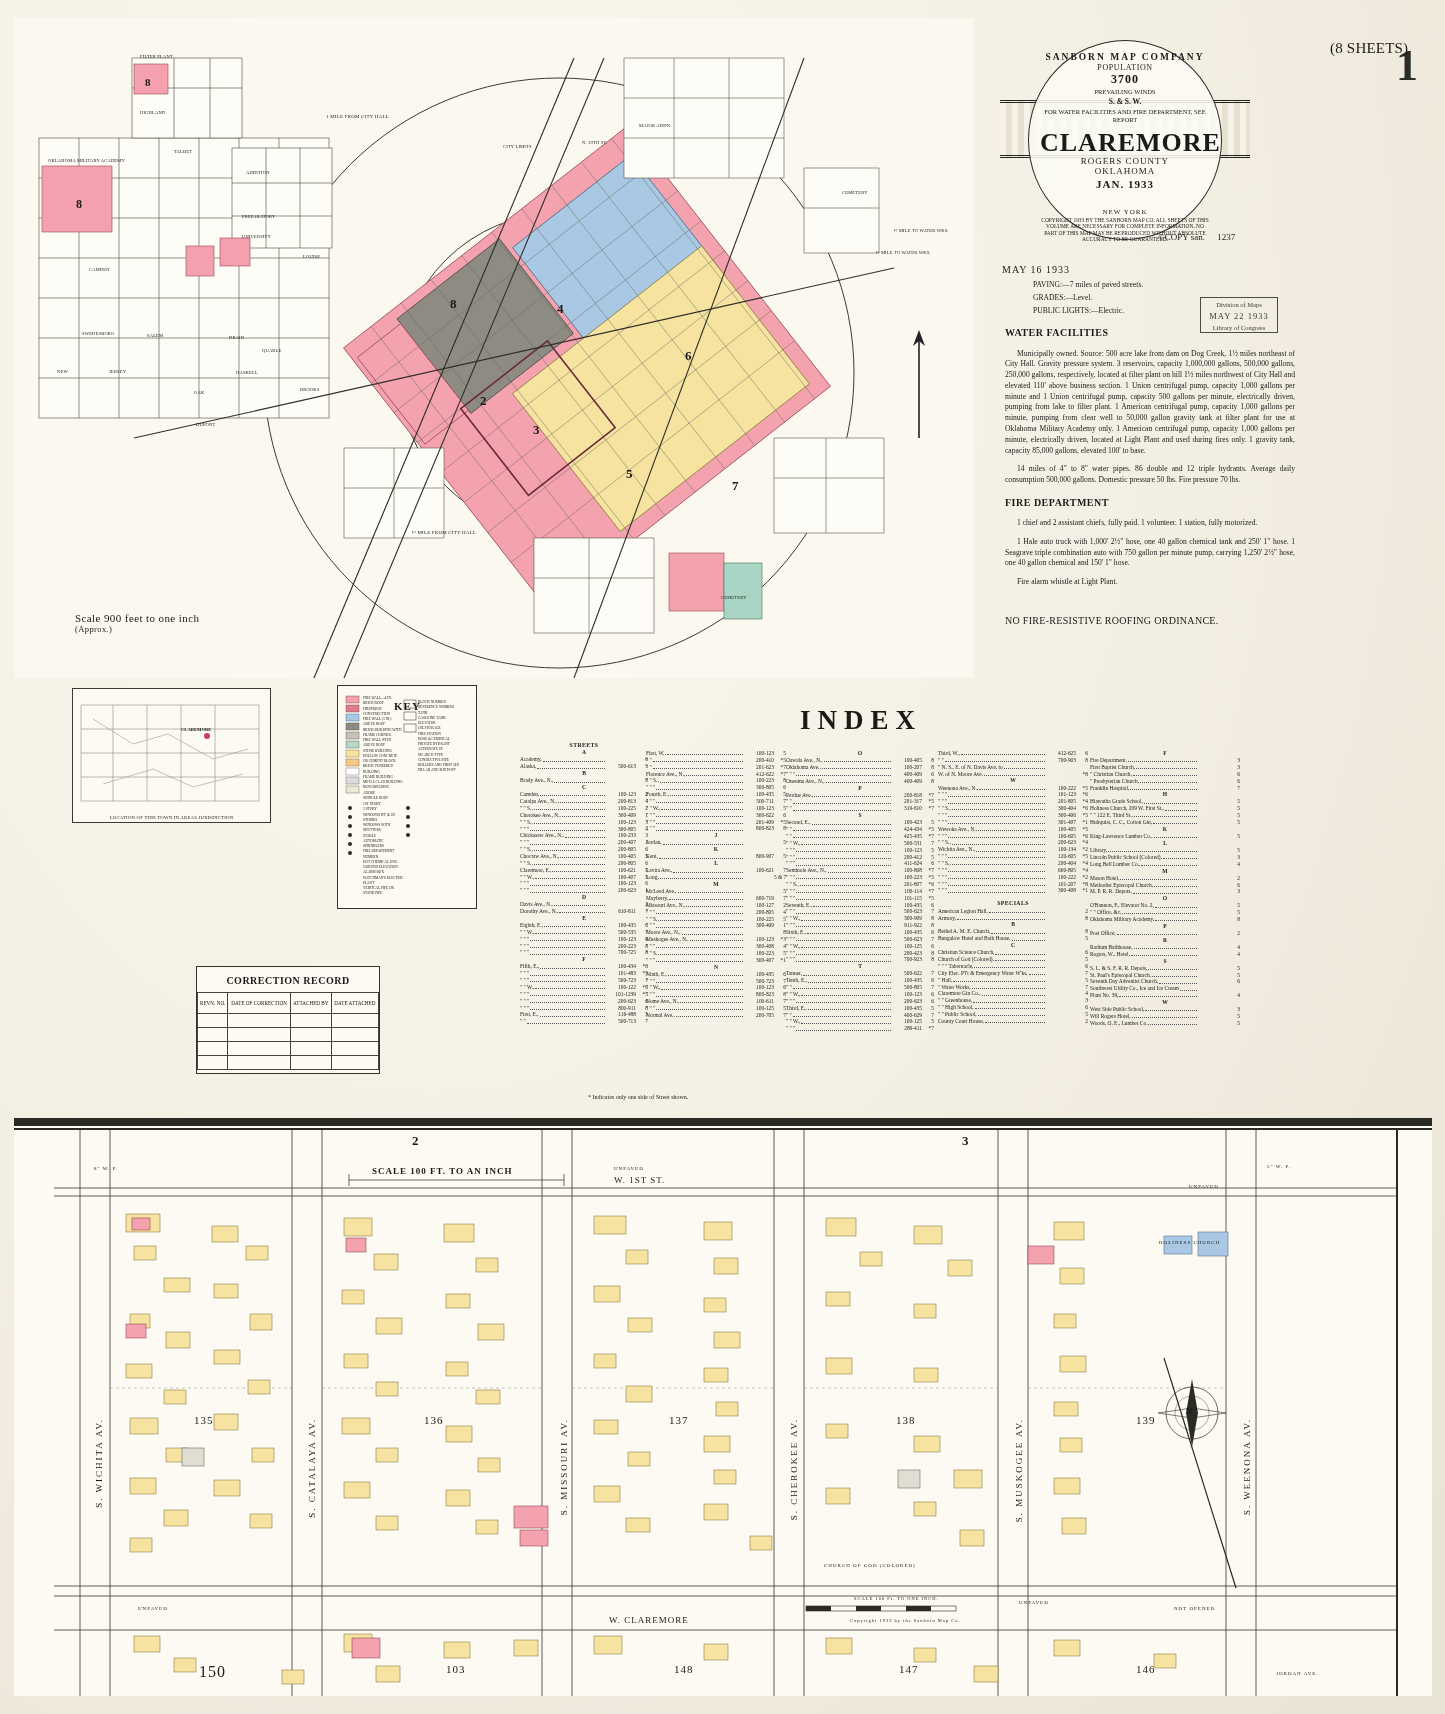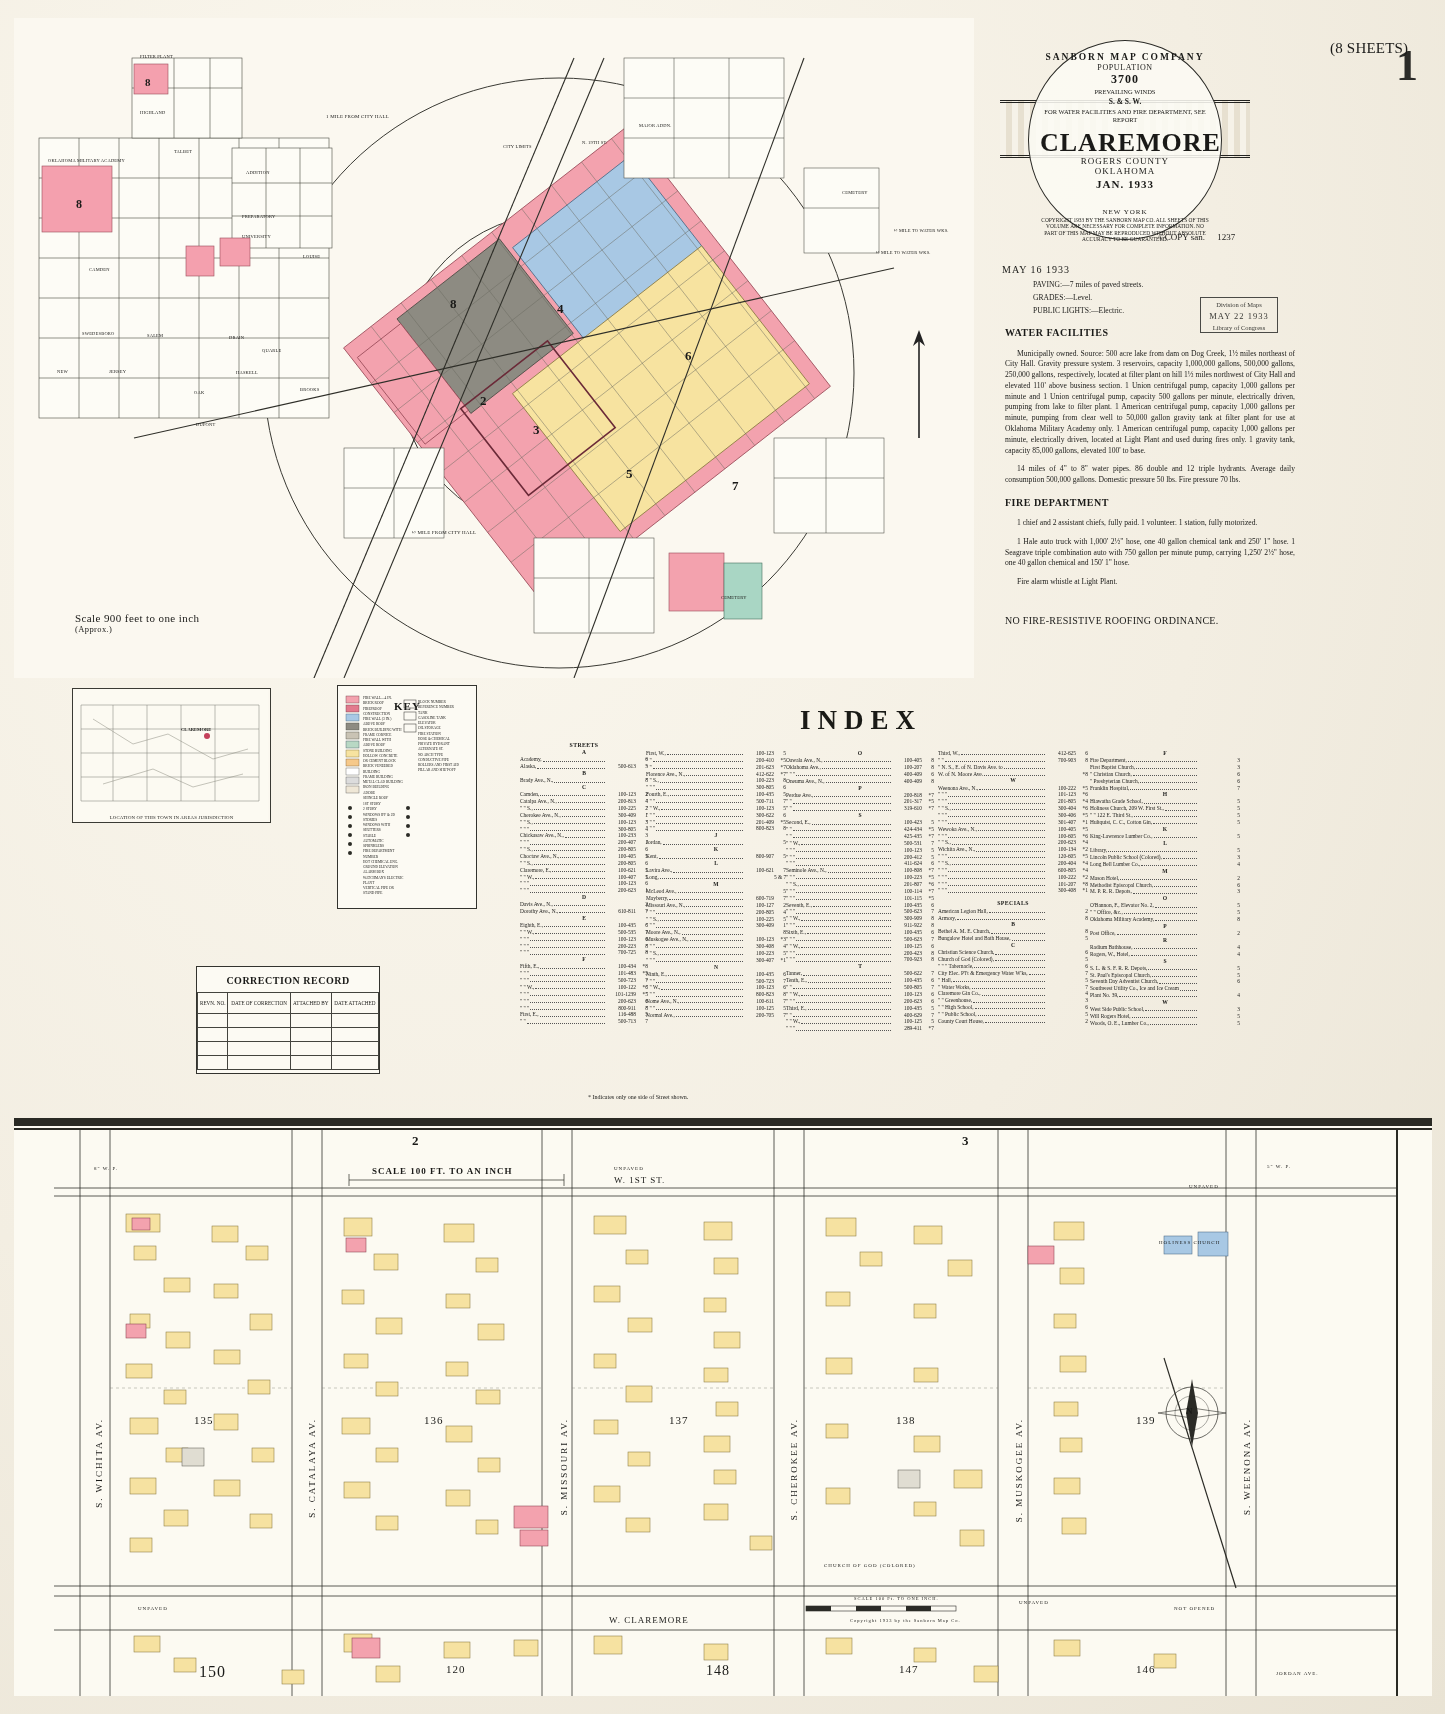--- a/index.html
+++ b/index.html
@@ -1758,22 +1758,22 @@
         <div style="position: absolute; left: 545px; top: 300px; font-size: 9px; white-space: nowrap; writing-mode: vertical-rl; transform: rotate(180deg); letter-spacing: 2px;">S. MISSOURI     AV.</div>
         <div style="position: absolute; left: 775px; top: 300px; font-size: 9px; white-space: nowrap; writing-mode: vertical-rl; transform: rotate(180deg); letter-spacing: 2px;">S. CHEROKEE     AV.</div>
         <div style="position: absolute; left: 1000px; top: 300px; font-size: 9px; white-space: nowrap; writing-mode: vertical-rl; transform: rotate(180deg); letter-spacing: 2px;">S. MUSKOGEE     AV.</div>
         <div style="position: absolute; left: 1228px; top: 300px; font-size: 9px; white-space: nowrap; writing-mode: vertical-rl; transform: rotate(180deg); letter-spacing: 2px;">S. WEENONA      AV.</div>
         <div style="position: absolute; left: 180px; top: 296px; font-size: 11px; white-space: nowrap; letter-spacing: 1px;">135</div>
         <div style="position: absolute; left: 410px; top: 296px; font-size: 11px; white-space: nowrap; letter-spacing: 1px;">136</div>
         <div style="position: absolute; left: 655px; top: 296px; font-size: 11px; white-space: nowrap; letter-spacing: 1px;">137</div>
         <div style="position: absolute; left: 882px; top: 296px; font-size: 11px; white-space: nowrap; letter-spacing: 1px;">138</div>
         <div style="position: absolute; left: 1122px; top: 296px; font-size: 11px; white-space: nowrap; letter-spacing: 1px;">139</div>
         <div style="position: absolute; left: 185px; top: 545px; font-size: 16px; white-space: nowrap; letter-spacing: 1px;">150</div>
-        <div style="position: absolute; left: 432px; top: 545px; font-size: 11px; white-space: nowrap; letter-spacing: 1px;">120</div>
-        <div style="position: absolute; left: 692px; top: 545px; font-size: 14px; white-space: nowrap; letter-spacing: 1px;">148</div>
+        <div style="position: absolute; left: 432px; top: 545px; font-size: 11px; white-space: nowrap; letter-spacing: 1px;">103</div>
+        <div style="position: absolute; left: 660px; top: 545px; font-size: 11px; white-space: nowrap; letter-spacing: 1px;">148</div>
         <div style="position: absolute; left: 885px; top: 545px; font-size: 11px; white-space: nowrap; letter-spacing: 1px;">147</div>
         <div style="position: absolute; left: 1122px; top: 545px; font-size: 11px; white-space: nowrap; letter-spacing: 1px;">146</div>
         <div style="position: absolute; left: 124px; top: 488px; font-size: 5px; white-space: nowrap; letter-spacing: 1px;">UNPAVED</div>
         <div style="position: absolute; left: 600px; top: 48px; font-size: 5px; white-space: nowrap; letter-spacing: 1px;">UNPAVED</div>
         <div style="position: absolute; left: 1005px; top: 482px; font-size: 5px; white-space: nowrap; letter-spacing: 1px;">UNPAVED</div>
         <div style="position: absolute; left: 1175px; top: 66px; font-size: 5px; white-space: nowrap; letter-spacing: 1px;">UNPAVED</div>
         <div style="position: absolute; left: 1160px; top: 488px; font-size: 5px; white-space: nowrap; letter-spacing: 1px;">NOT OPENED</div>
         <div style="position: absolute; left: 1145px; top: 122px; font-size: 5px; white-space: nowrap; letter-spacing: 1px;">HOLINESS CHURCH</div>
         <div style="position: absolute; left: 810px; top: 445px; font-size: 5px; white-space: nowrap; letter-spacing: 1px;">CHURCH OF GOD (COLORED)</div>
         <div style="position: absolute; left: 80px; top: 48px; font-size: 5px; white-space: nowrap; letter-spacing: 1px;">8" W. P.</div>

